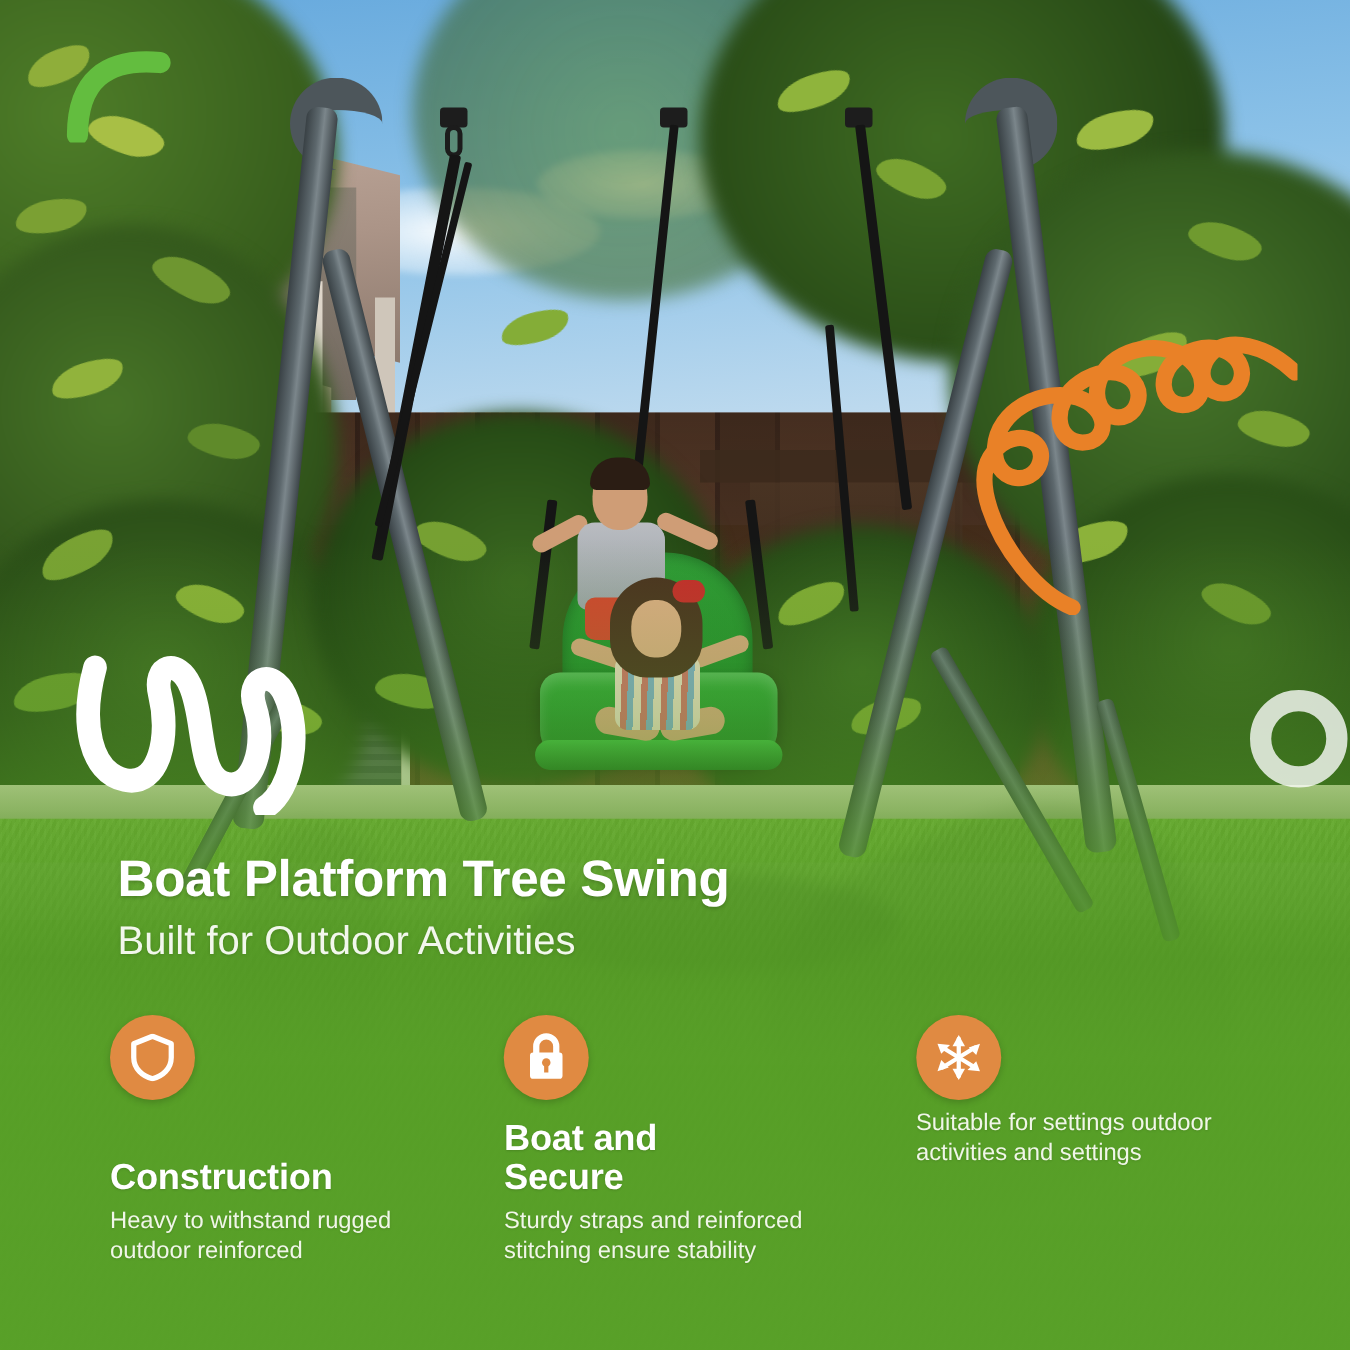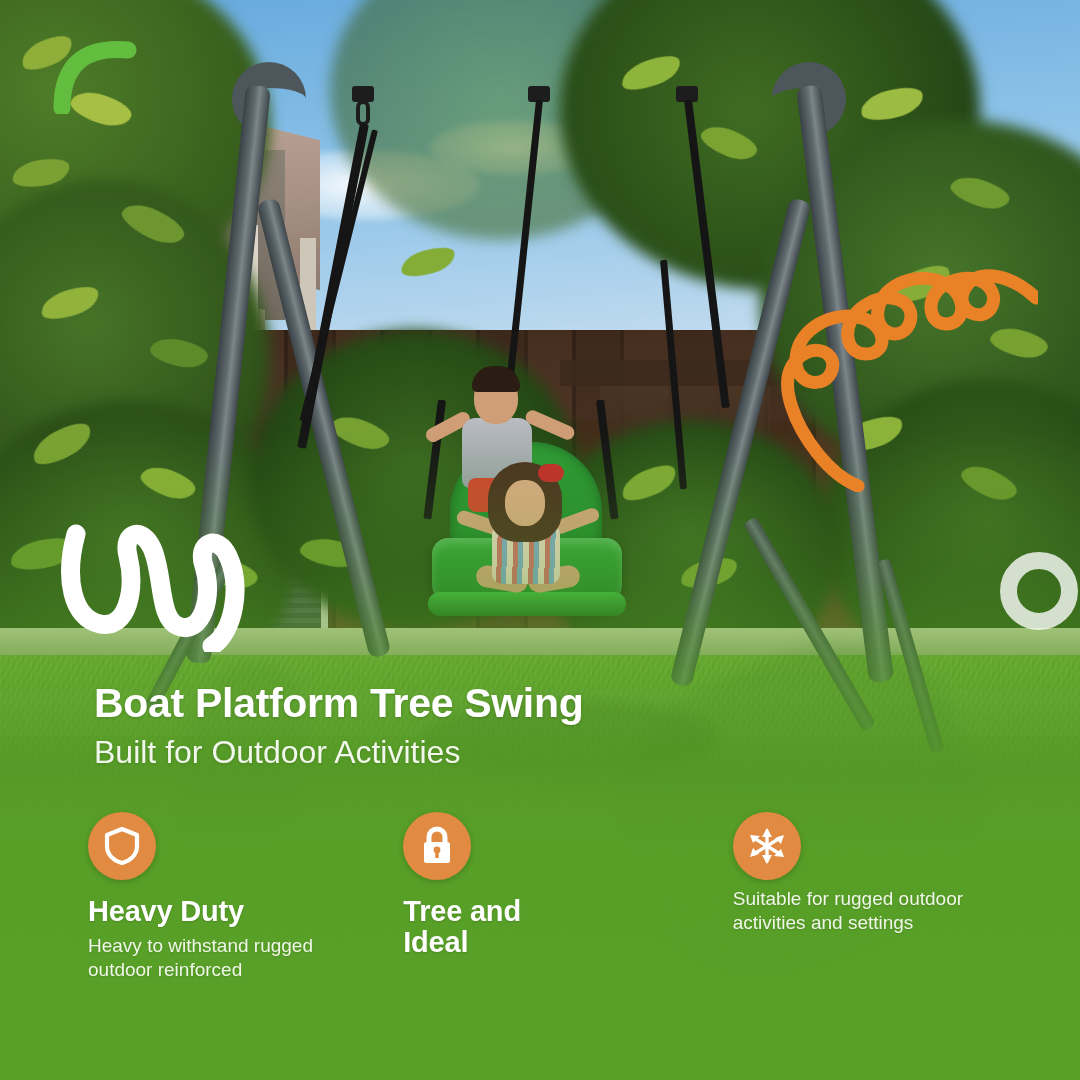--- a/index.html
+++ b/index.html
@@ -369,40 +369,45 @@
 
   <div id="features">
 
     <div class="feature">
       <div class="icon-circle" style="background:#e08a42;">
         <svg width="36" height="38" viewBox="0 0 36 38">
           <path d="M18 2 L33 8 V19 C33 28 26 34 18 36 C10 34 3 28 3 19 V8 Z" fill="none" stroke="#ffffff" stroke-width="4.2" stroke-linejoin="round"></path>
         </svg>
       </div>
       <p class="feat-title">
-        <span>Heavy Duty</span><br>
+        <br>
+        <span>Construction</span>
       </p>
       <p class="feat-desc">
         <span>Heavy to withstand rugged</span><br>
         <span>outdoor reinforced</span>
       </p>
     </div>
 
     <div class="feature">
       <div class="icon-circle" style="background:#e08a42;">
         <svg width="34" height="40" viewBox="0 0 34 40">
           <path d="M9 17 V11 A8 8 0 0 1 25 11 V17" fill="none" stroke="#ffffff" stroke-width="5"></path>
           <rect x="4" y="16" width="26" height="21" rx="2.5" fill="#ffffff"></rect>
           <circle cx="17" cy="24" r="3.4" fill="#e08a42"></circle>
           <rect x="15.3" y="25" width="3.4" height="7" fill="#e08a42"></rect>
         </svg>
       </div>
       <p class="feat-title">
-        <span>Tree and</span><br>
-        <span>Ideal</span>
+        <span>Boat and</span><br>
+        <span>Secure</span>
+      </p>
+      <p class="feat-desc">
+        <span>Sturdy straps and reinforced</span><br>
+        <span>stitching ensure stability</span>
       </p>
     </div>
 
     <div class="feature">
       <div class="icon-circle" style="background:#e08a42;">
         <svg width="38" height="38" viewBox="0 0 38 38">
           <g stroke="#ffffff" stroke-width="3.4" stroke-linecap="round" fill="none">
             <line x1="19" y1="4" x2="19" y2="34"></line>
             <line x1="6" y1="11" x2="32" y2="27"></line>
             <line x1="32" y1="11" x2="6" y2="27"></line>
@@ -411,20 +416,20 @@
             <polygon points="19,1 24,10 14,10"></polygon>
             <polygon points="19,37 24,28 14,28"></polygon>
             <polygon points="2,8 12,9 5,16"></polygon>
             <polygon points="36,30 26,29 33,22"></polygon>
             <polygon points="36,8 33,17 27,11"></polygon>
             <polygon points="2,30 5,21 11,27"></polygon>
           </g>
         </svg>
       </div>
       <p class="feat-desc">
-        <span>Suitable for rugged outdoor</span><br>
+        <span>Suitable for settings outdoor</span><br>
         <span>activities and settings</span>
       </p>
     </div>
 
   </div>
 
 </div>
 
 </body></html>

